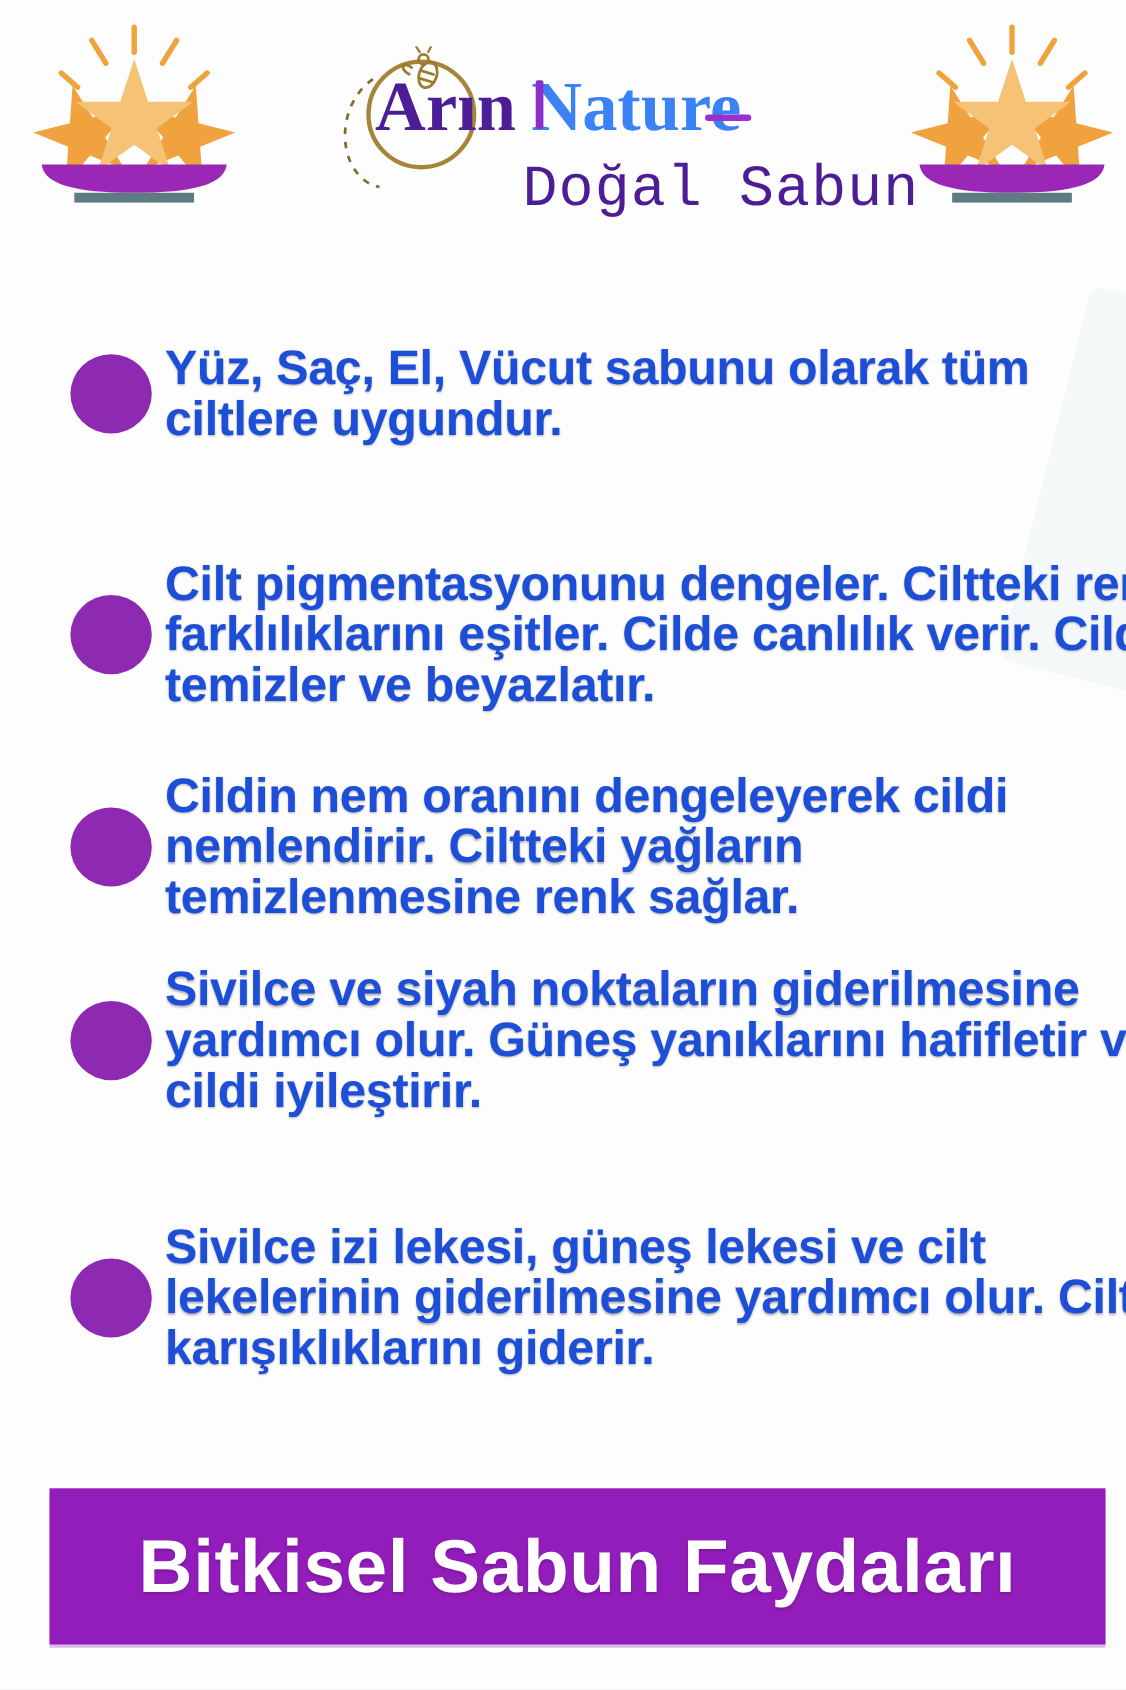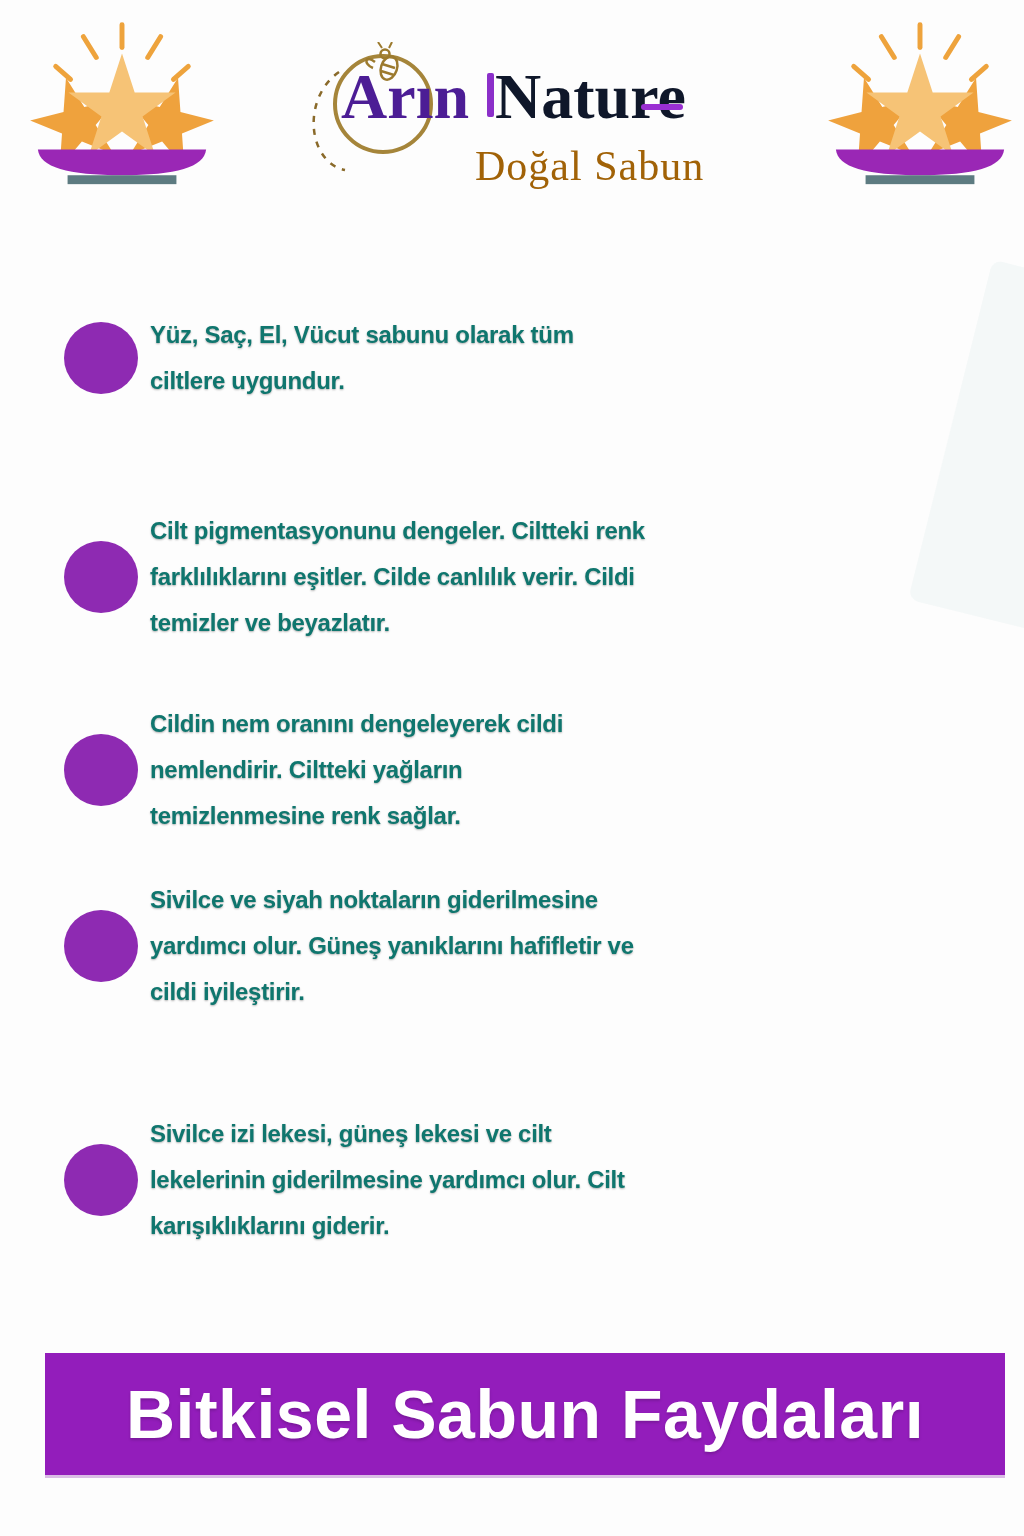--- a/index.html
+++ b/index.html
@@ -19,57 +19,57 @@
   .decor.left{left:28px;top:20px;}
   .decor.right{left:826px;top:20px;}
   
   .logo{position:absolute;left:305px;top:42px;width:430px;height:155px;}
   .logo-svg{position:absolute;left:0;top:0;width:430px;height:155px;}
   .logo-row{
     position:absolute;left:36px;top:20px;white-space:nowrap;
     font-family:"Liberation Serif",serif;font-weight:700;font-size:64px;line-height:70px;
   }
   .brand-primary{color:#4c1d95;}
-  .brand-secondary{color:#0f172a;margin-left:26px;}
+  .brand-secondary{color:#3b82f6;margin-left:14px;}
   .n-accent{
     position:absolute;left:182px;top:31px;width:7px;height:44px;
     background:#8b2fc9;border-radius:2px;
   }
   .re-accent{
     position:absolute;left:336px;top:62px;width:42px;height:6px;
     background:#9a2fd2;border-radius:3px;
   }
   .tagline{
     position:absolute;left:170px;top:100px;
-    font-family:Liberation Serif, serif;font-size:42px;font-weight:400;
-    color:#a16207;letter-spacing:1px;white-space:nowrap;
+    font-family:Liberation Mono, monospace;font-size:53px;font-weight:400;
+    color:#4c1d95;letter-spacing:1px;white-space:nowrap;
   }
   
   .benefit{
     position:absolute;left:64px;right:40px;
     display:flex;align-items:center;
   }
   .benefit .dot{
     flex:0 0 auto;width:74px;height:72px;border-radius:50%;
     background:#8e2ab2;margin-right:12px;
   }
   .benefit .txt{
     white-space:pre;
-    font-size:24px;font-weight:700;color:#0f766e;
+    font-size:44px;font-weight:700;color:#1d4ed8;
     line-height:46px;letter-spacing:-0.3px;
     text-shadow:0 1px 2px rgba(0,0,0,0.30);
   }
   .b1{top:312px;}
   .b2{top:508px;}
   .b3{top:701px;}
   .b4{top:877px;}
   .b5{top:1111px;}
   
   .banner{
-    position:absolute;left:45px;top:1353px;width:960px;height:122px;
+    position:absolute;left:45px;top:1353px;width:960px;height:142px;
     background:#931dbb;display:flex;align-items:center;justify-content:center;
     box-shadow:0 3px 0 rgba(176,108,200,0.45);
   }
   .banner-title{
     color:#ffffff;font-size:68px;font-weight:700;letter-spacing:.5px;
     white-space:nowrap;text-shadow:0 2px 3px rgba(0,0,0,0.18);
   }
 </style>
 </head>
 <body>

